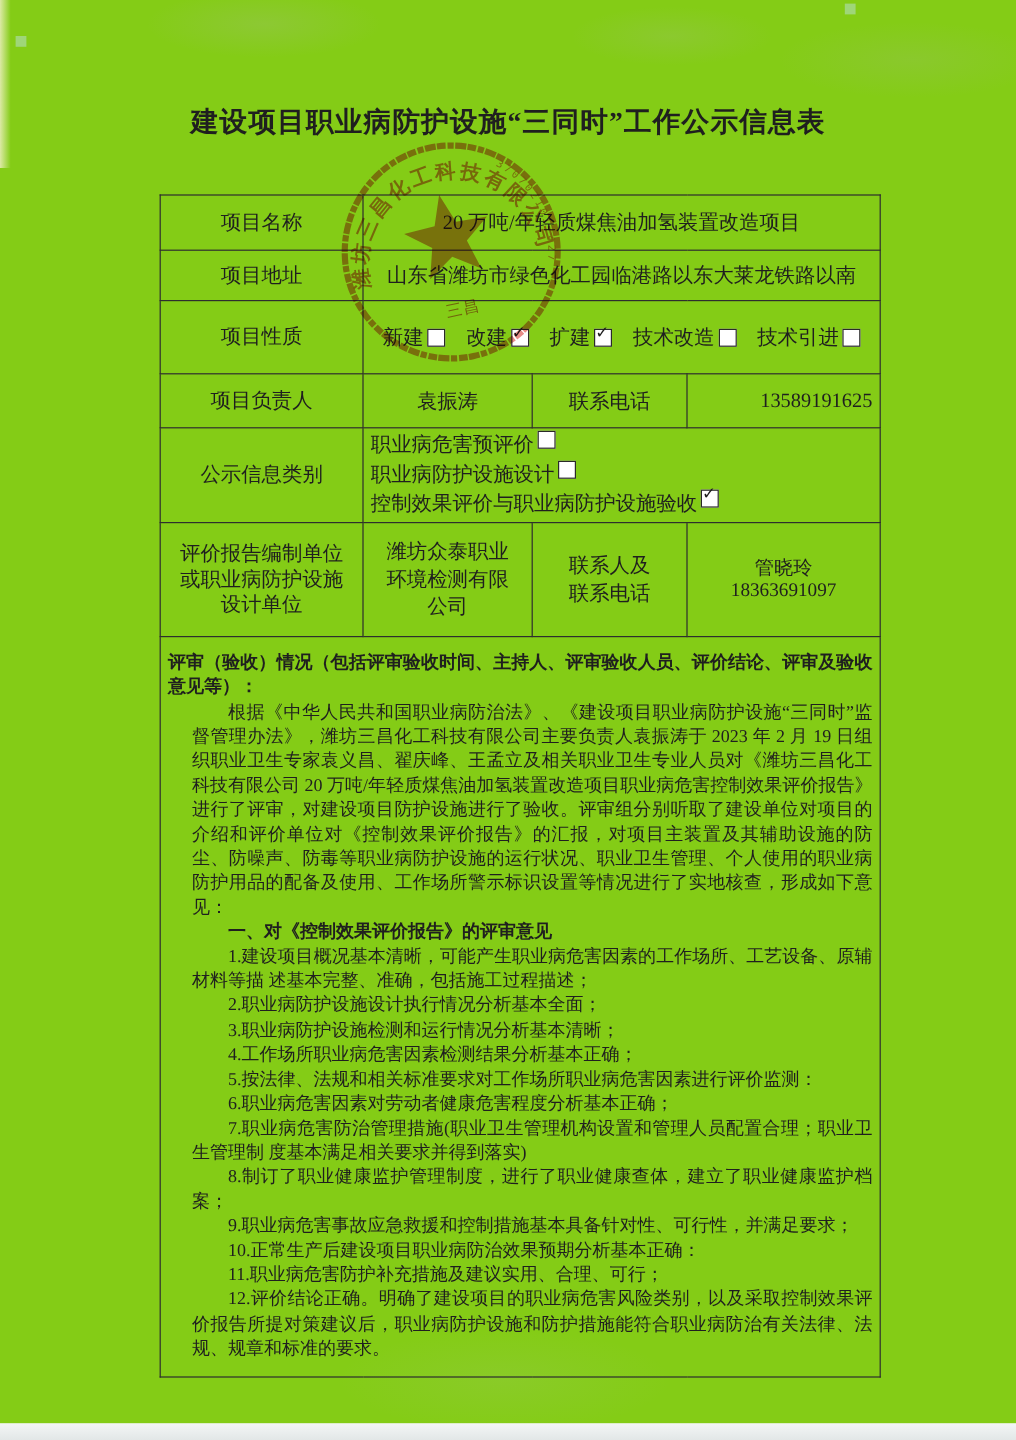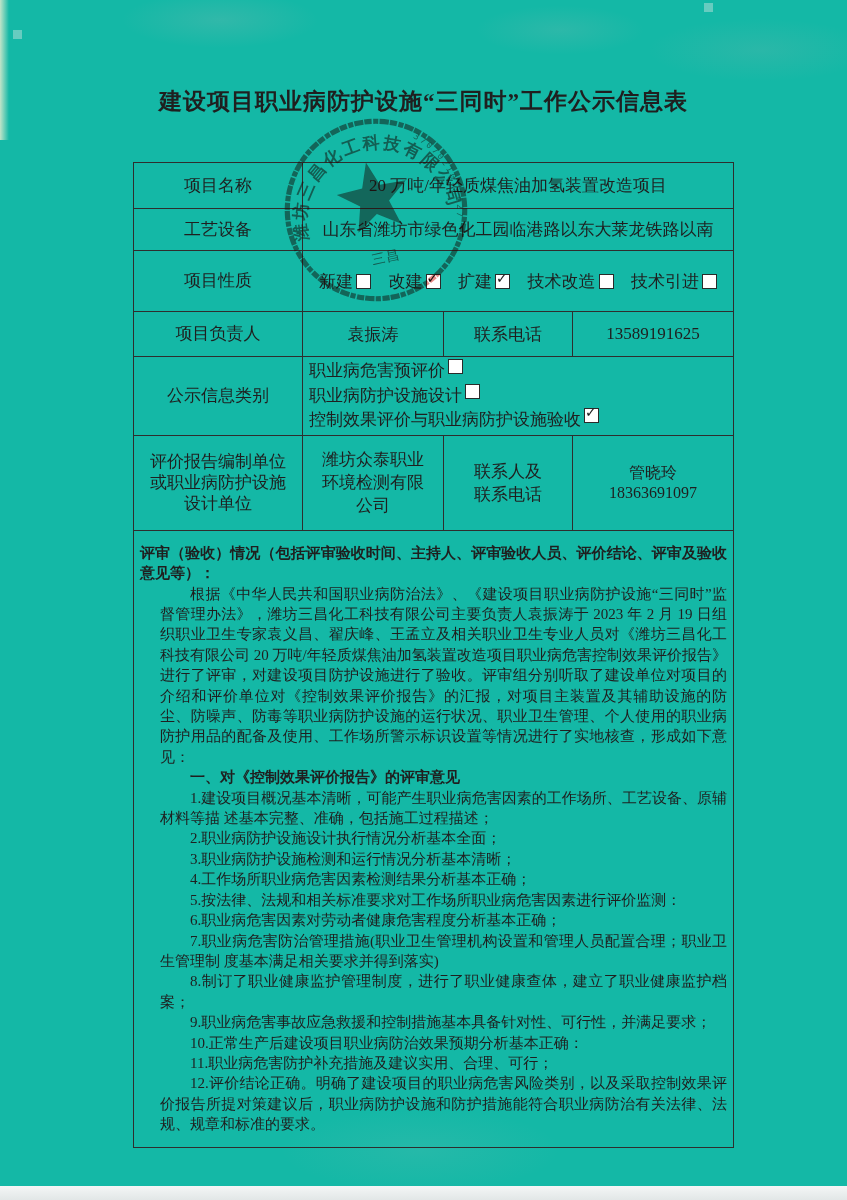--- a/index.html
+++ b/index.html
@@ -1,19 +1,19 @@
 <!DOCTYPE html>
 <html><head>
 <meta charset="utf-8">
 <style>
   html,body{margin:0;padding:0;}
   .page{
     position:relative;
     width:847px;height:1200px;
-    background:#14b8a6;
+    background:#84cc16;
     overflow:hidden;
     font-family:"Liberation Serif","DejaVu Serif",serif;
     color:#1f1f1f;
   }
   
   .scan-noise{
     position:absolute;inset:0;pointer-events:none;
     background:
       radial-gradient(140px 40px at 220px 20px, rgba(180,185,185,.18), transparent 70%),
       radial-gradient(120px 35px at 560px 30px, rgba(180,185,185,.15), transparent 70%),
@@ -98,21 +98,21 @@
         <col style="width:141px">
         <col style="width:129px">
         <col style="width:161px">
     </colgroup>
     <tbody>
         <tr style="height:46px;">
       <td class="lbl">项目名称</td>
       <td class="val-center" colspan="3">20 万吨/年轻质煤焦油加氢装置改造项目</td>
     </tr>
     <tr style="height:42px;">
-      <td class="lbl">工艺设备</td>
+      <td class="lbl">项目地址</td>
       <td class="val-center" colspan="3">山东省潍坊市绿色化工园临港路以东大莱龙铁路以南</td>
     </tr>
     <tr style="height:61px;">
       <td class="lbl">项目性质</td>
       <td colspan="3">
         <div class="nature-line">
           <span class="nature-item">
                 <span>新建</span>
                 <span class="cb-box"></span>
               </span>
@@ -136,21 +136,21 @@
                 <span>技术引进</span>
                 <span class="cb-box"></span>
               </span>
         </div>
       </td>
     </tr>
     <tr style="height:45px;">
       <td class="lbl">项目负责人</td>
       <td class="val-center">袁振涛</td>
       <td class="val-center">联系电话</td>
-      <td class="val-center" style="font-family:'Liberation Serif','DejaVu Serif',serif;">13589191625</td>
+      <td class="val-center" style="font-family:'Liberation Serif','DejaVu Serif',serif;text-align:right;">13589191625</td>
     </tr>
     <tr style="height:75px;">
       <td class="lbl">公示信息类别</td>
       <td colspan="3" class="opt-col">
         <div class="opt-line">
               <span>职业病危害预评价</span>
               <span class="cb-box"></span>
             </div>
         <div class="opt-line">
               <span>职业病防护设施设计</span>

